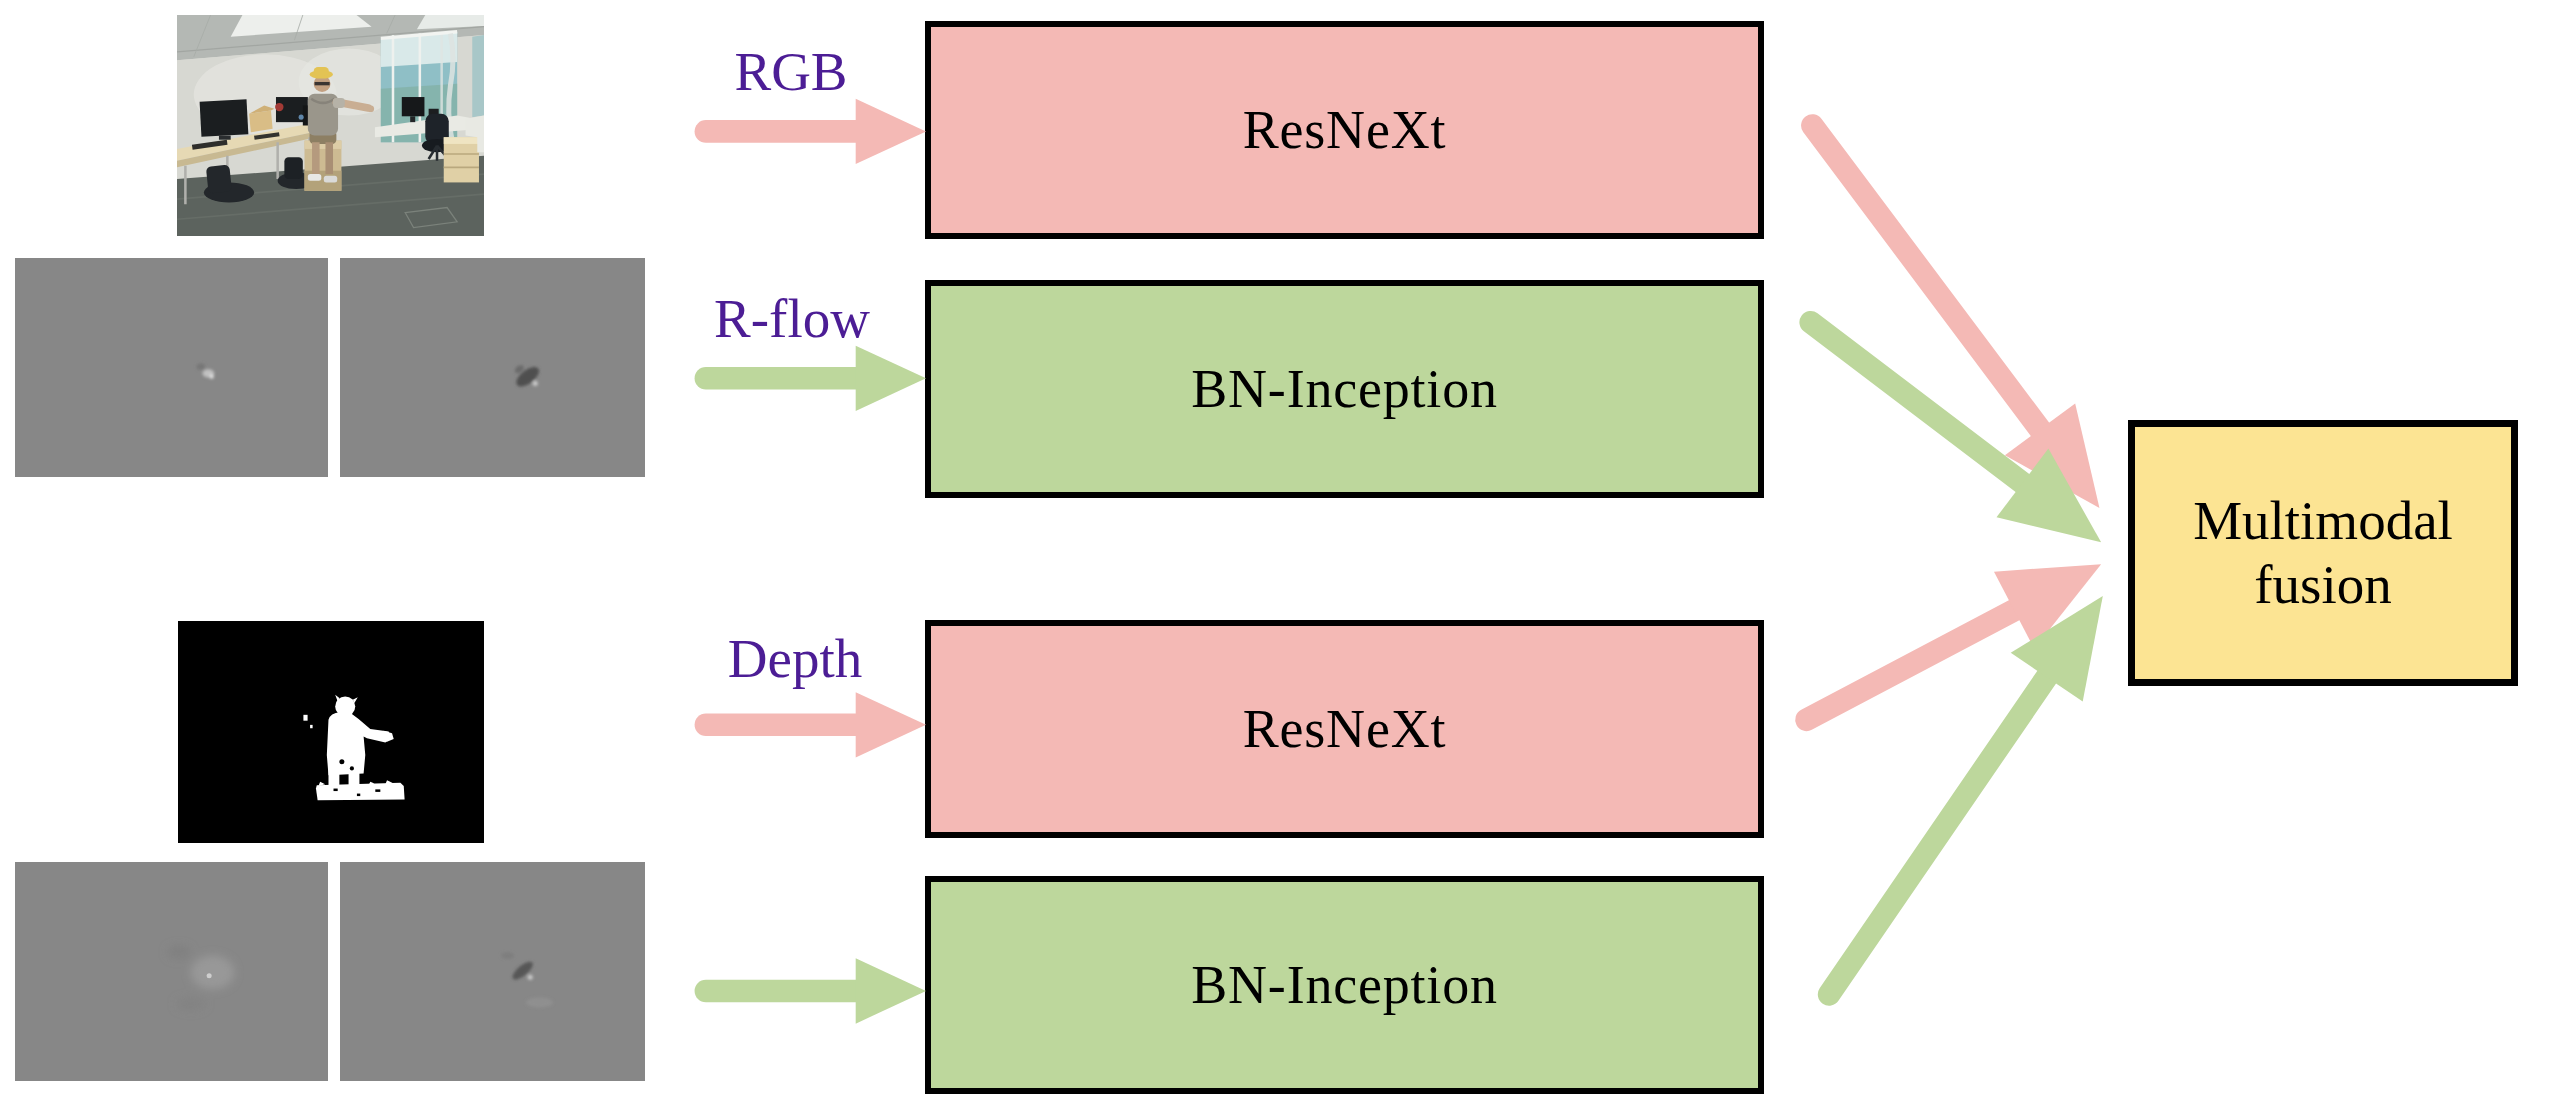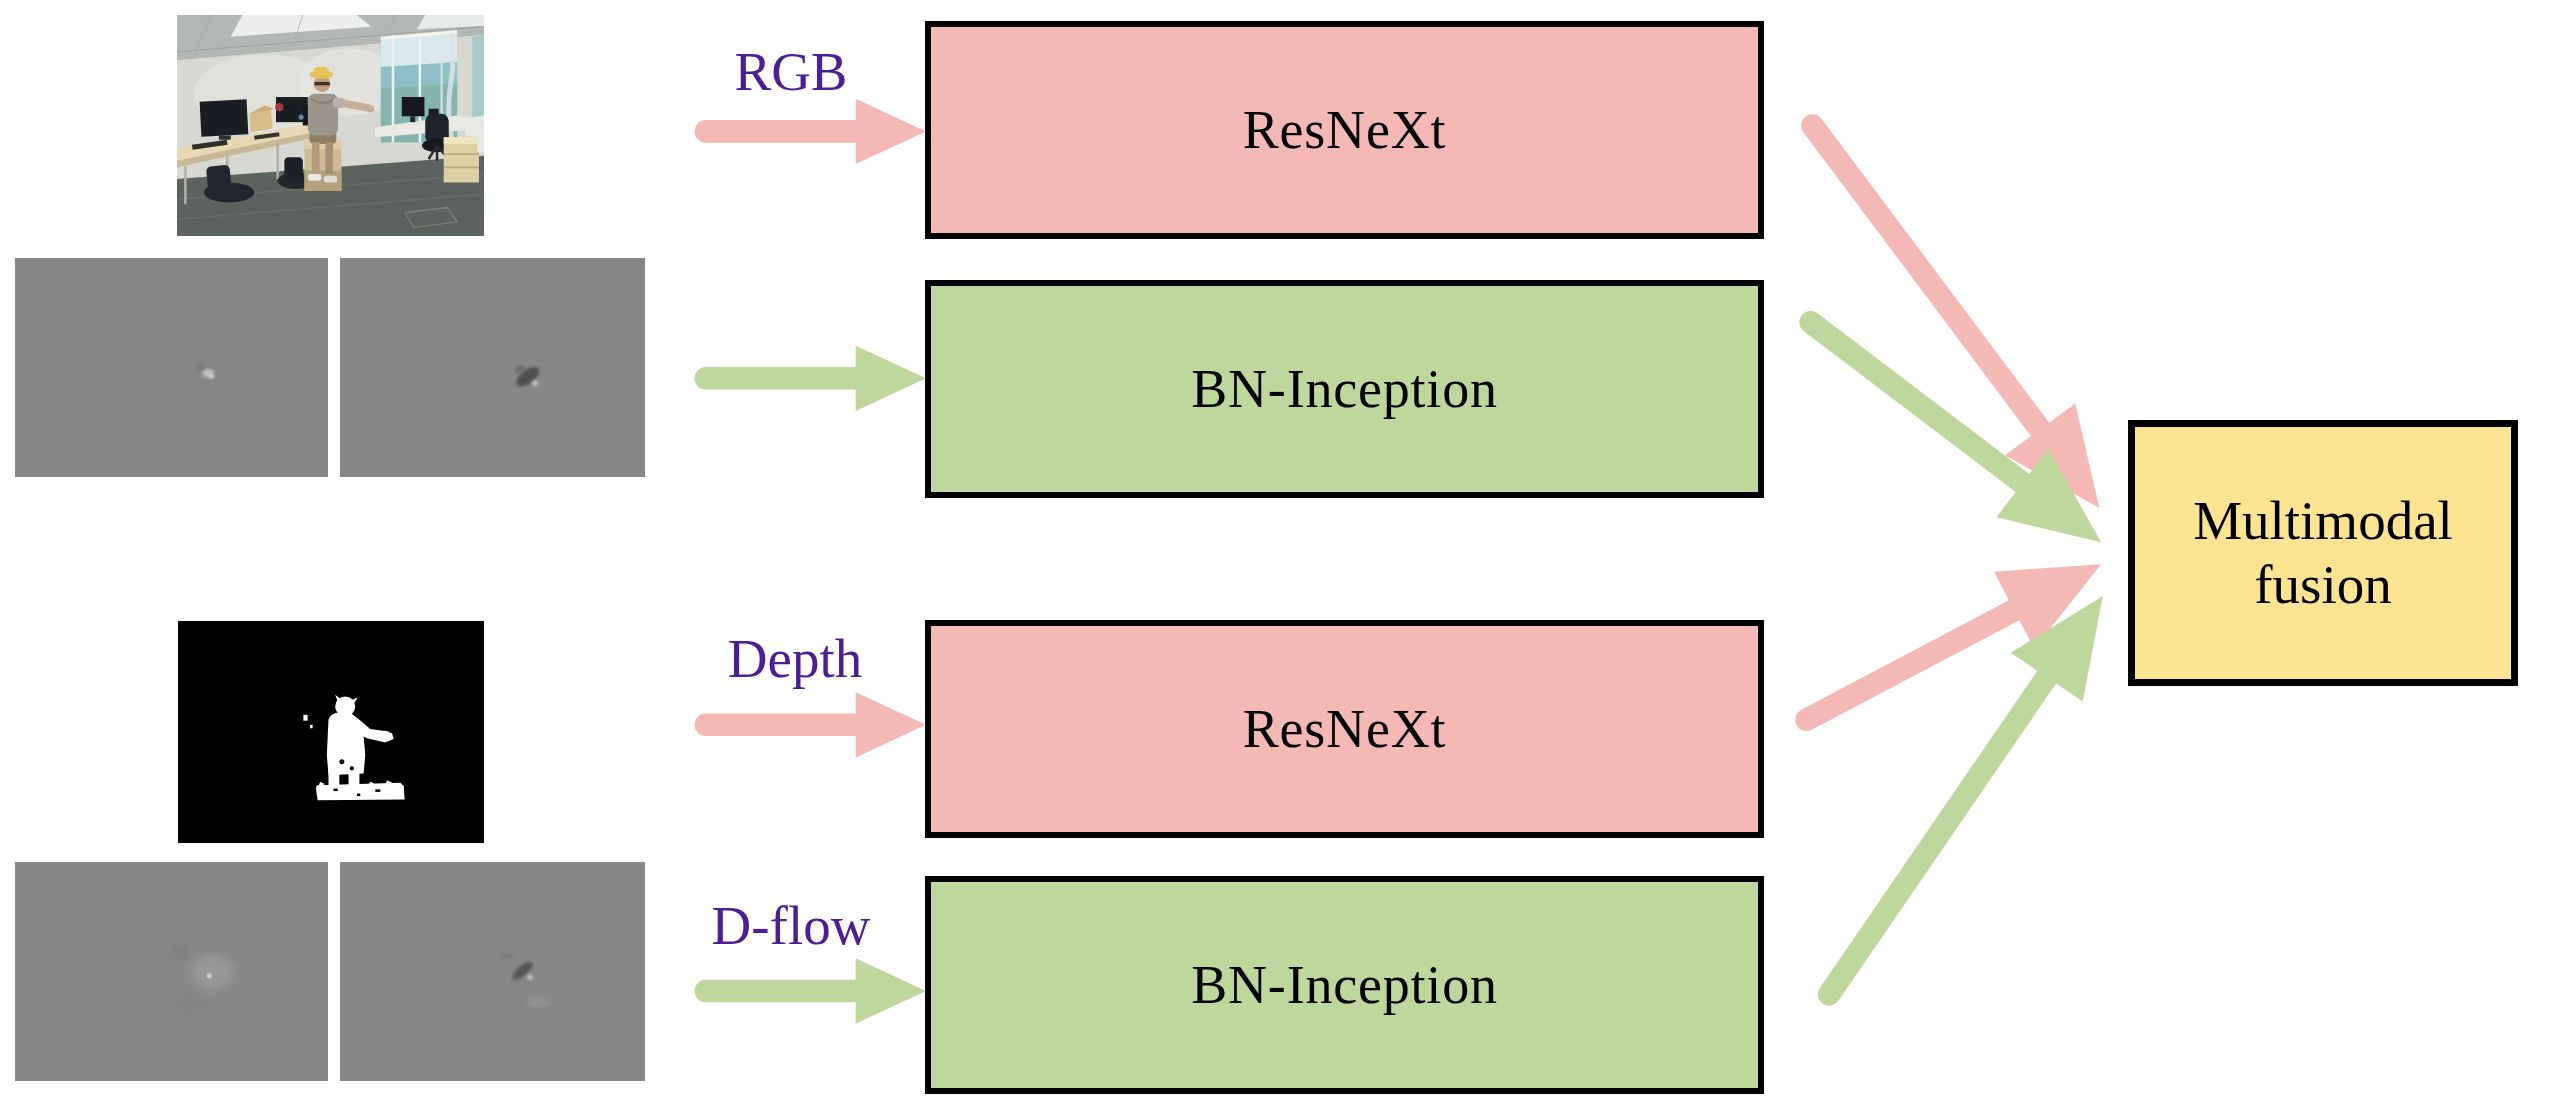--- a/index.html
+++ b/index.html
@@ -192,22 +192,22 @@
       <g filter="url(#b4)">
         <ellipse cx="218" cy="130" rx="15" ry="6" fill="#565656" transform="rotate(-40 218 130)"></ellipse>
         <circle cx="227" cy="138" r="3" fill="#d8d8d8" opacity="0.85"></circle>
         <ellipse cx="238" cy="168" rx="16" ry="6" fill="#949494" opacity="0.6"></ellipse>
         <ellipse cx="200" cy="112" rx="8" ry="4" fill="#787878" opacity="0.6"></ellipse>
       </g>
     </svg>
   </div>
 
   <div class="inlabel" style="left:657px;top:44px;">RGB</div>
+  <div class="inlabel" style="left:658px;top:291px;">R-flow</div>
   <div class="inlabel" style="left:661px;top:631px;">Depth</div>
-  <div class="inlabel" style="left:657px;top:898px;">D-flow</div>
 
   <div class="netbox pinkbox" style="left:925px;top:21px;width:839px;height:218px;">
     <span>ResNeXt</span>
   </div>
   <div class="netbox greenbox" style="left:925px;top:280px;width:839px;height:218px;">
     <span>BN-Inception</span>
   </div>
   <div class="netbox pinkbox" style="left:925px;top:620px;width:839px;height:218px;">
     <span>ResNeXt</span>
   </div>

